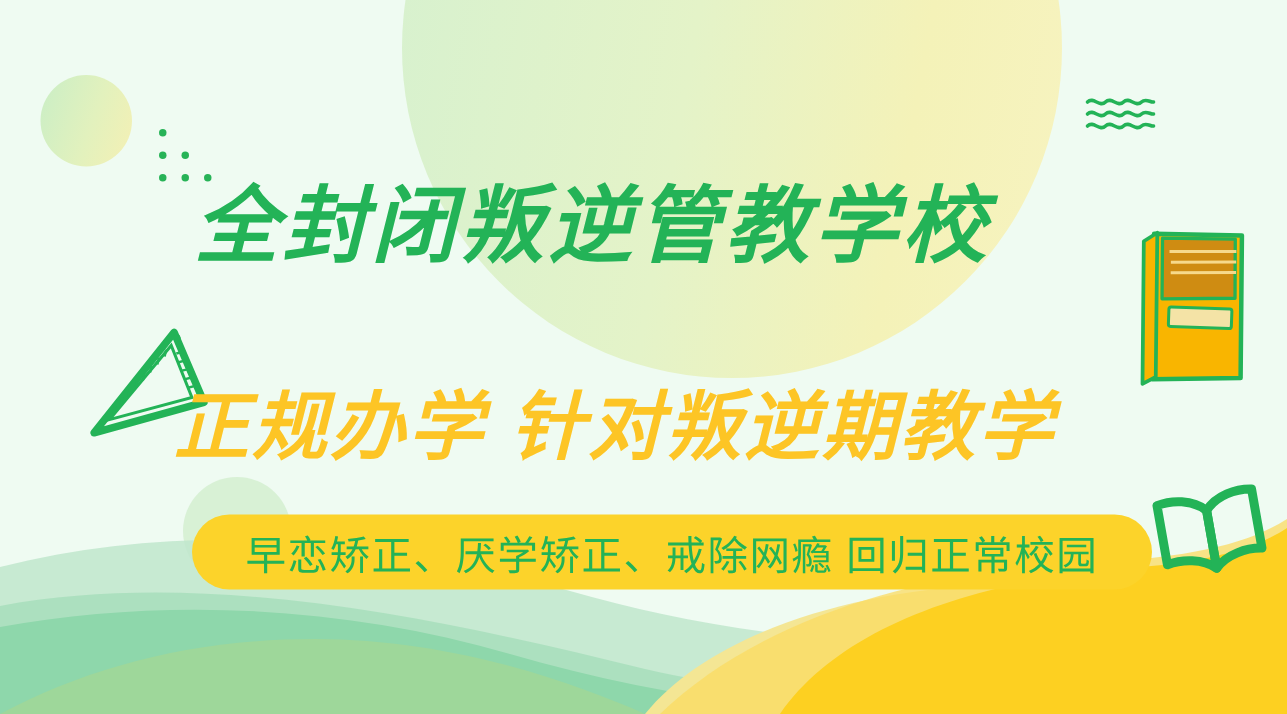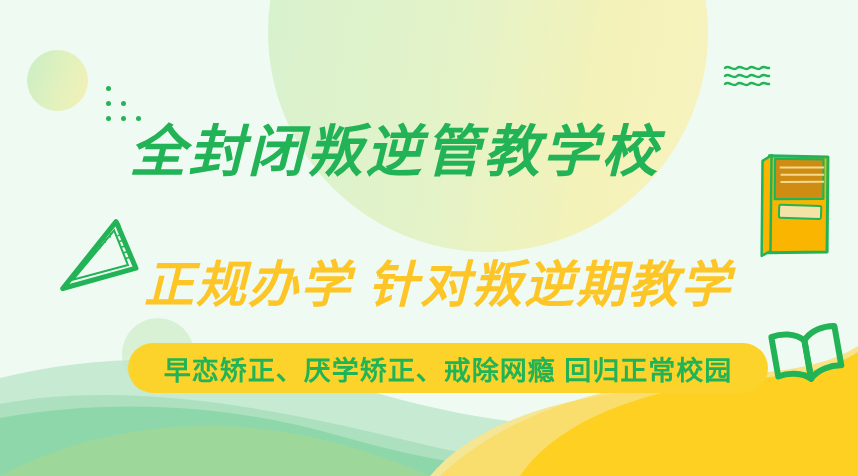--- a/index.html
+++ b/index.html
@@ -134,39 +134,38 @@
     width: 820px;
     text-align: center;
     font-family: "Liberation Sans", "DejaVu Sans", sans-serif;
     font-size: 50px;
     line-height: 58px;
     font-style: italic;
     font-weight: 700;
     letter-spacing: 2px;
     color: #fdc525;
     white-space: nowrap;
-    padding-left: 28px;
   }
 
   .pill {
     position: absolute;
     left: 128px;
     top: 343px;
     width: 640px;
     height: 50px;
     border-radius: 25px;
     background: #fcd32a;
     display: flex;
     align-items: center;
     justify-content: center;
   }
   .pill-text {
     font-family: "Liberation Sans", "DejaVu Sans", sans-serif;
     font-size: 27px;
-    font-weight: 700;
+    font-weight: 400;
     letter-spacing: 1px;
     color: #23b357;
     white-space: nowrap;
   }
 </style>
 </head>
 <body>
 
 <div id="banner">
 

